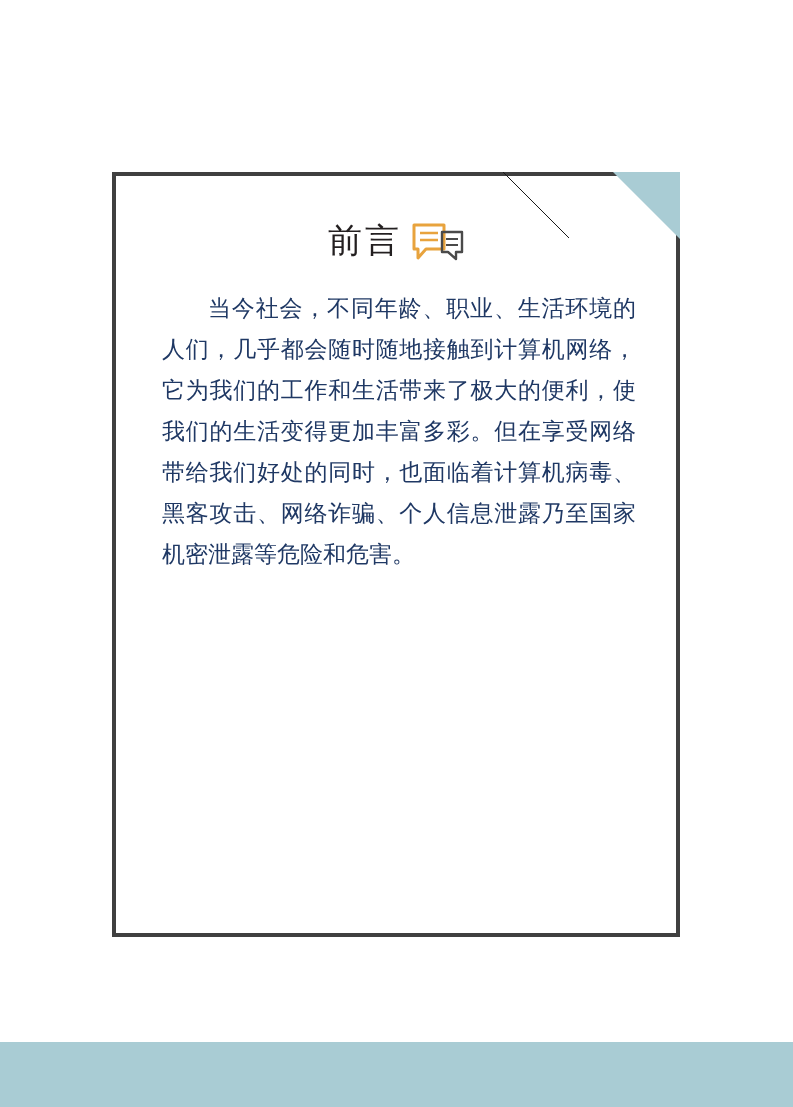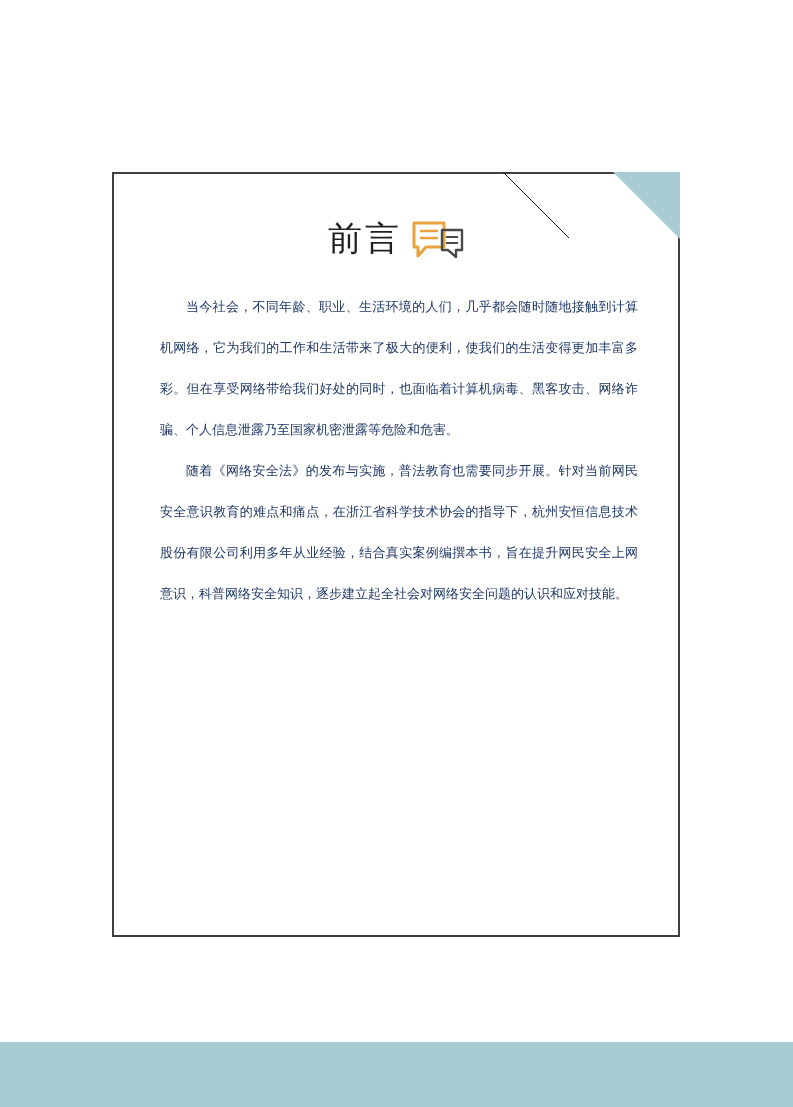--- a/index.html
+++ b/index.html
@@ -41,21 +41,21 @@
   }
 
   
   .card {
     position: absolute;
     left: 112px;
     top: 172px;
     width: 568px;
     height: 765px;
     box-sizing: border-box;
-    border: 2px solid #404040;
+    border: 4px solid #404040;
     background: #ffffff;
     
     clip-path: polygon(0 0, calc(100% - 66px) 0, 100% 66px, 100% 100%, 0 100%);
   }
   
   .card-fold-edge {
     position: absolute;
     left: 502px;
     top: 172px;
     width: 68px;
@@ -99,21 +99,21 @@
     top: 4px;
   }
 
   
   .body-text {
     position: absolute;
     left: 46px;
     right: 40px;
     top: 112px;
     color: #1f3864;
-    font-size: 13px;
+    font-size: 23px;
     line-height: 41px;
     text-align: justify;
     text-justify: inter-ideograph;
     font-family: "Liberation Serif", "DejaVu Serif", serif;
   }
   .body-text p {
     margin: 0 0 0 0;
     text-indent: 2em;
   }
 </style>
@@ -133,21 +133,20 @@
           <line x1="8" y1="18" x2="26" y2="18" stroke="#e8a33d" stroke-width="2.6"></line>
           <path d="M30 10 H50 V30 H44 V37 L36 30 H30 Z" fill="none" stroke="#4a4a4a" stroke-width="2.4" stroke-linejoin="round"></path>
           <line x1="34" y1="17" x2="46" y2="17" stroke="#4a4a4a" stroke-width="2"></line>
           <line x1="34" y1="23" x2="46" y2="23" stroke="#4a4a4a" stroke-width="2"></line>
         </svg>
       </span>
     </div>
 
     <div class="body-text">
       <p>当今社会，不同年龄、职业、生活环境的人们，几乎都会随时随地接触到计算机网络，它为我们的工作和生活带来了极大的便利，使我们的生活变得更加丰富多彩。但在享受网络带给我们好处的同时，也面临着计算机病毒、黑客攻击、网络诈骗、个人信息泄露乃至国家机密泄露等危险和危害。</p>
-      <p>随着《网络安全法》的发布与实施，普法教育也需要同步开展。针对当前网民安全意识教育的难点和痛点，在浙江省科学技术协会的指导下，杭州安恒信息技术股份有限公司利用多年从业经验，结合真实案例编撰本书，旨在提升网民安全上网意识，科普网络安全知识，逐步建立起全社会对网络安全问题的认识和应对技能。</p>
     </div>
 
   </div>
 
   <svg class="card-fold-edge" viewBox="0 0 68 68" xmlns="http://www.w3.org/2000/svg">
     <line x1="112" y1="0" x2="178" y2="66" stroke="#1a1a1a" stroke-width="1" transform="translate(-111,0)"></line>
   </svg>
 
   <div class="fold-flap"></div>
 

